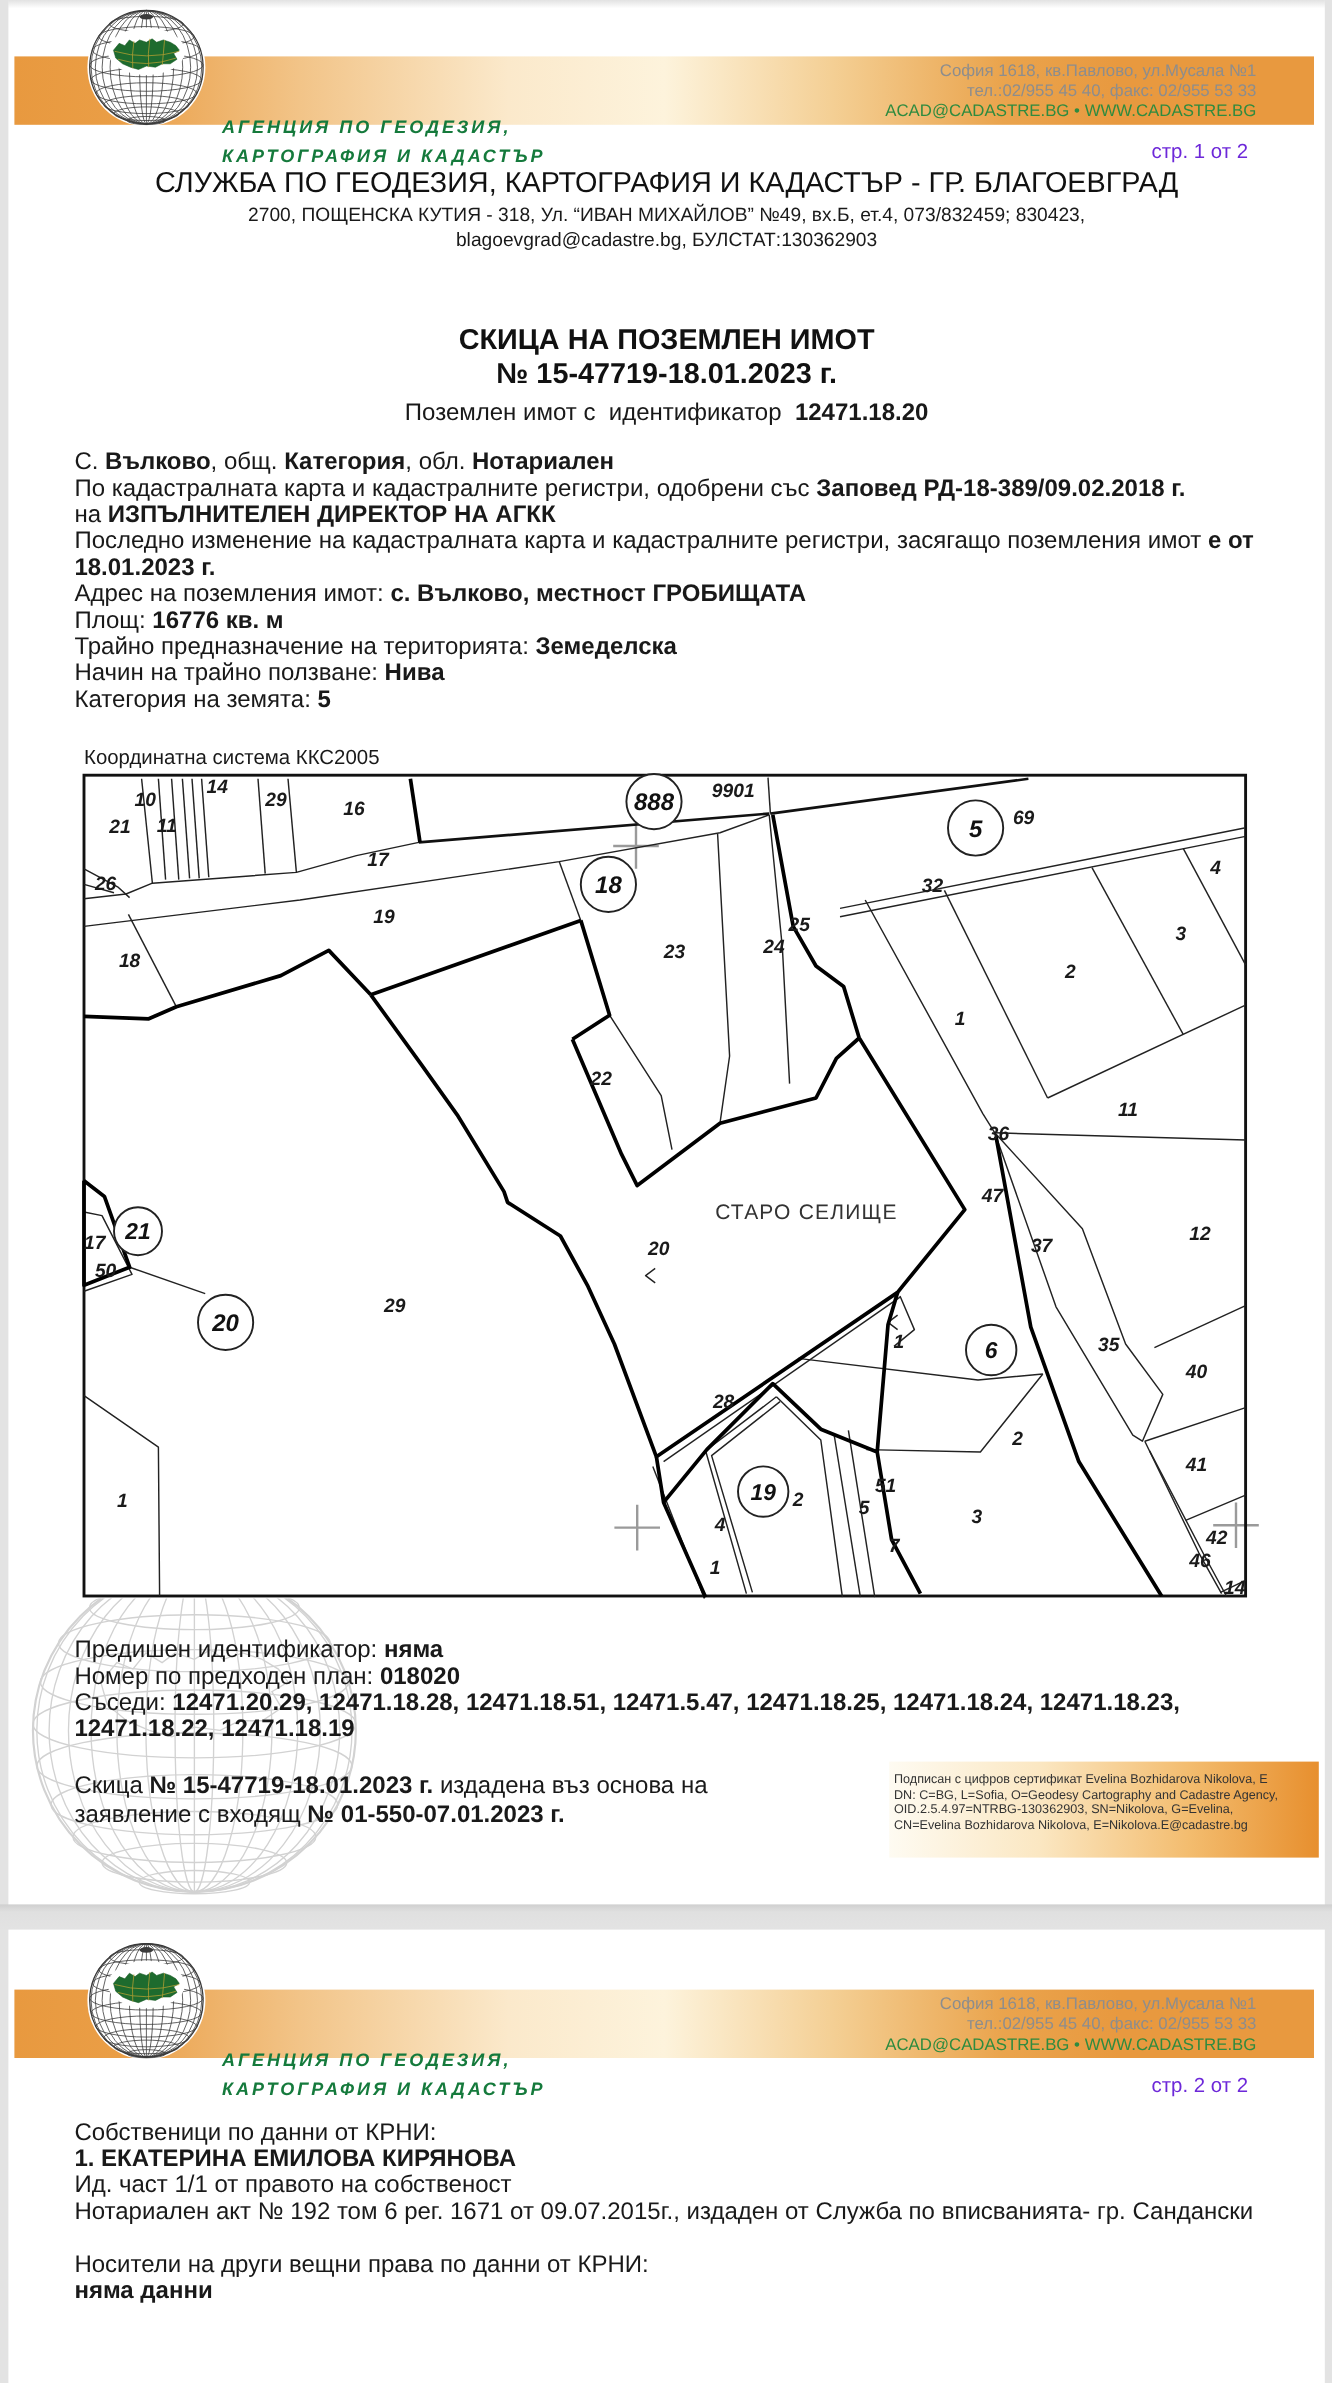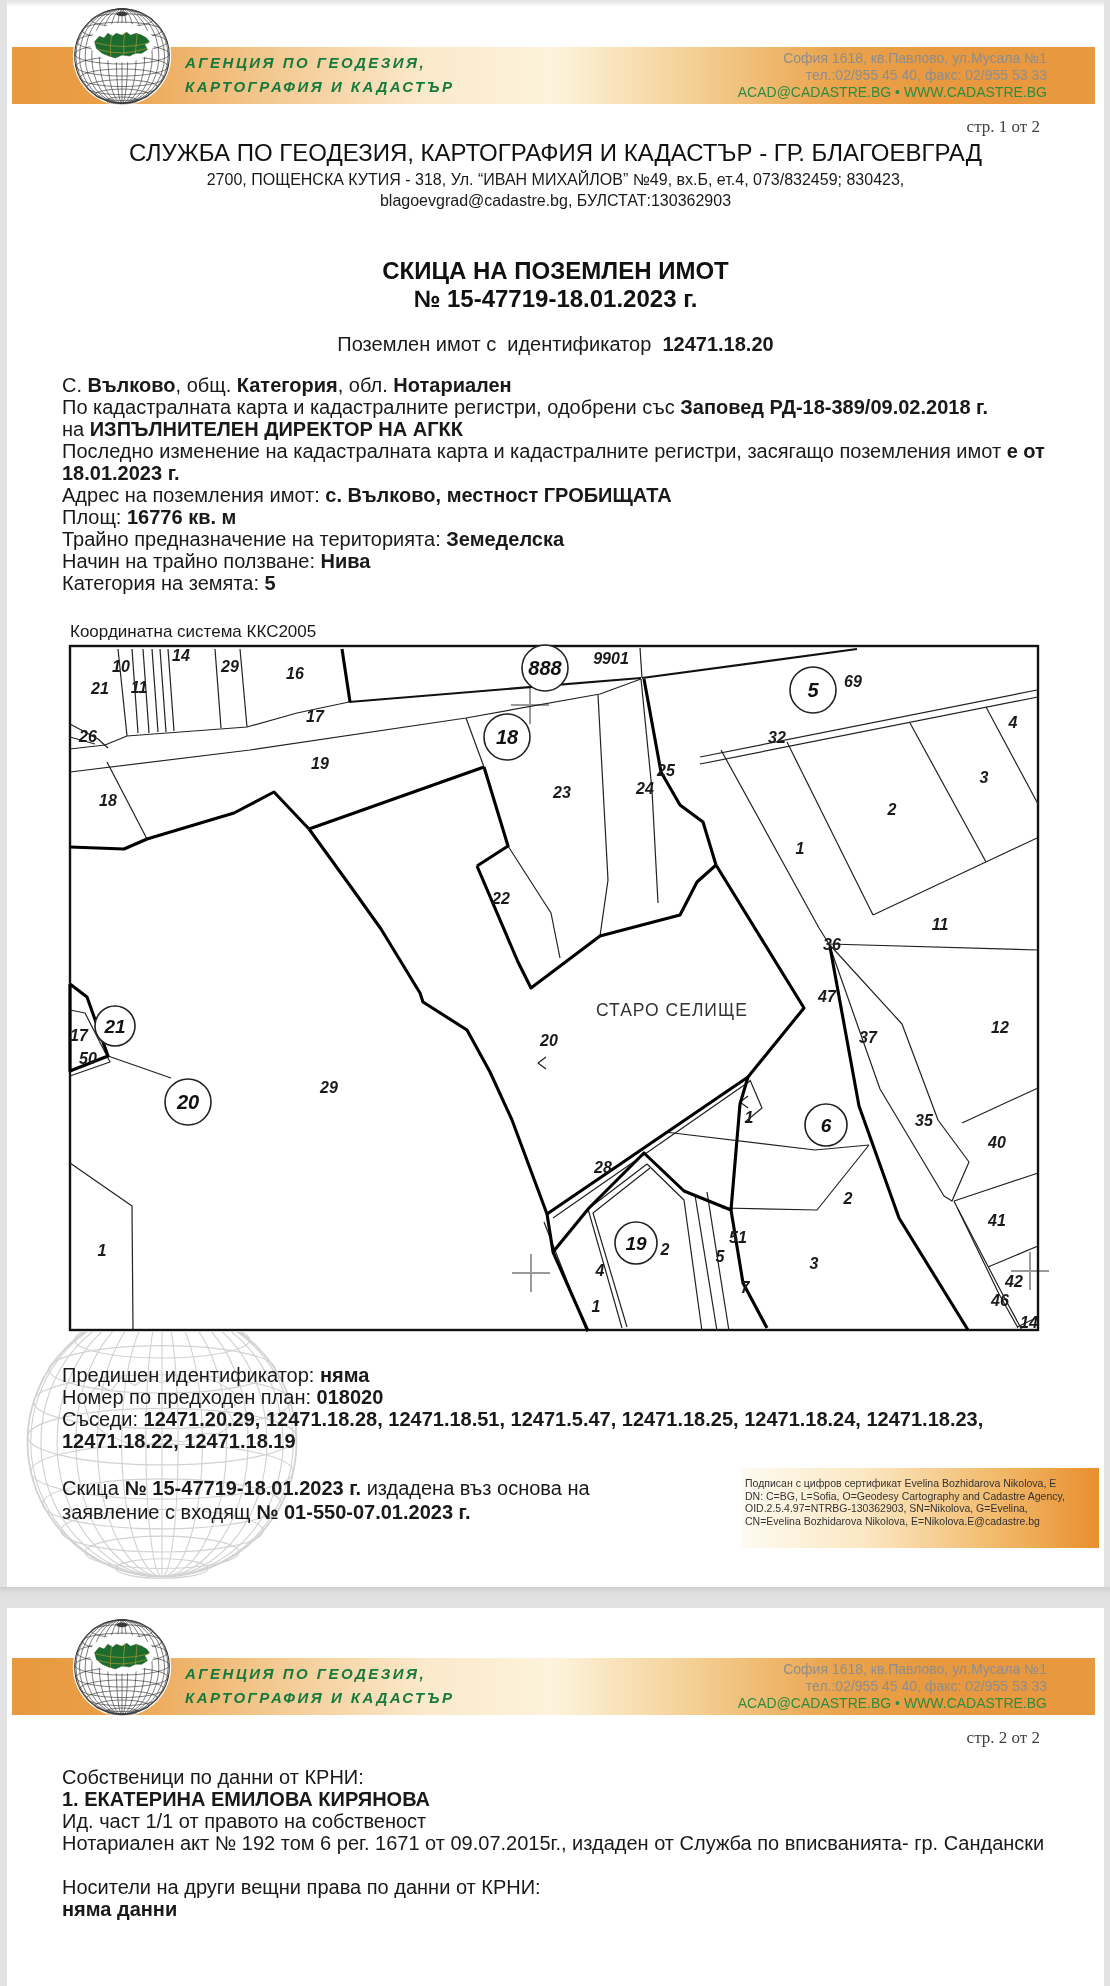--- a/index.html
+++ b/index.html
@@ -1,26 +1,26 @@
 <!DOCTYPE html>
 <html><head>
 <meta charset="utf-8">
 <style>
   html,body{margin:0;padding:0;}
   body{width:1110px;height:1986px;background:#e3e3e3;font-family:"Liberation Sans",sans-serif;position:relative;overflow:hidden;}
   .page{position:absolute;left:7px;width:1097px;background:#ffffff;}
   .abs{position:absolute;}
-  .b{font-weight:bold;}
+  .b{font-weight:bold;margin-top:13px;}
   .banner{position:absolute;left:5px;width:1083px;height:57px;
     background:linear-gradient(90deg,#e8993f 0%,#ea9e46 8%,#f2c488 22%,#fbe9cb 38%,#fdf3dc 50%,#f4cf94 63%,#eaa44d 76%,#e8993f 85%,#e8993f 100%);}
-  .agency{position:absolute;left:178px;color:#157a3c;font-weight:bold;font-style:italic;font-size:15px;letter-spacing:2.5px;line-height:24px;}
+  .agency{position:absolute;left:178px;color:#157a3c;font-weight:bold;font-style:italic;font-size:15px;letter-spacing:2.5px;line-height:24px;margin-top:44px;}
   .baddr{position:absolute;right:57px;text-align:right;font-size:14px;line-height:17px;color:#8d8d8d;}
   .baddr .grn{color:#2f8b3f;}
   .body17{font-size:20px;color:#191919;line-height:22px;}
-  .pgnum{font-size:17px;color:#404040;font-family:Liberation Serif, serif;}
+  .pgnum{font-size:17px;color:#6d28d9;}
 </style>
 </head>
 <body>
 
 <div class="page" style="top:0;height:1588px;">
 
   <div class="abs" style="left:0;top:0;width:1097px;height:7px;background:linear-gradient(180deg,rgba(140,140,140,0.25),rgba(140,140,140,0));"></div>
 
   <div class="banner" style="top:47px;"></div>
 

